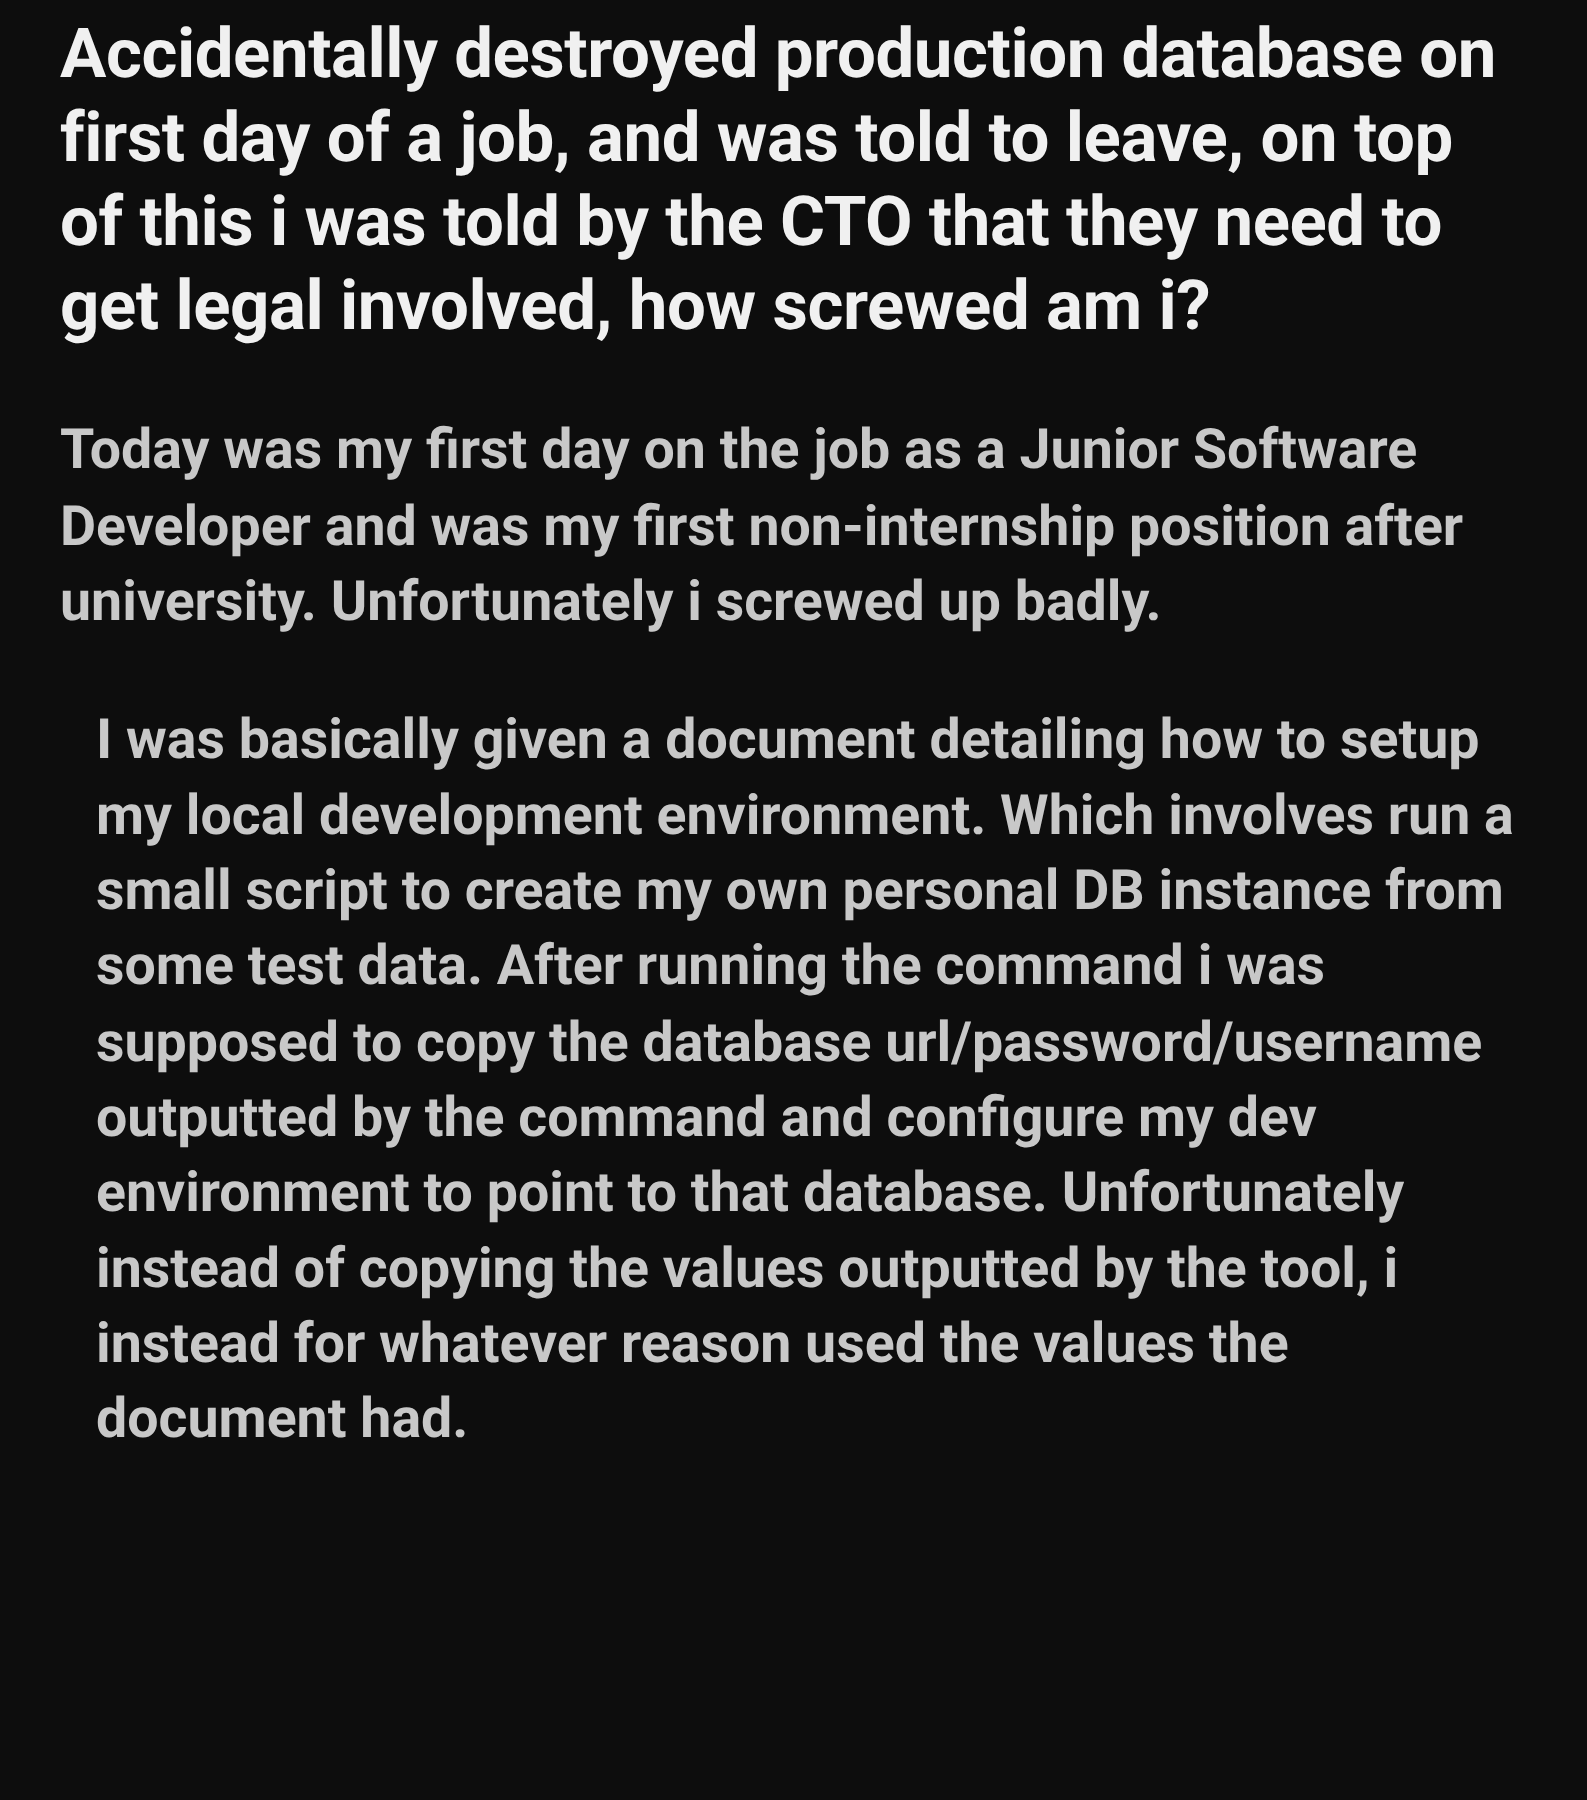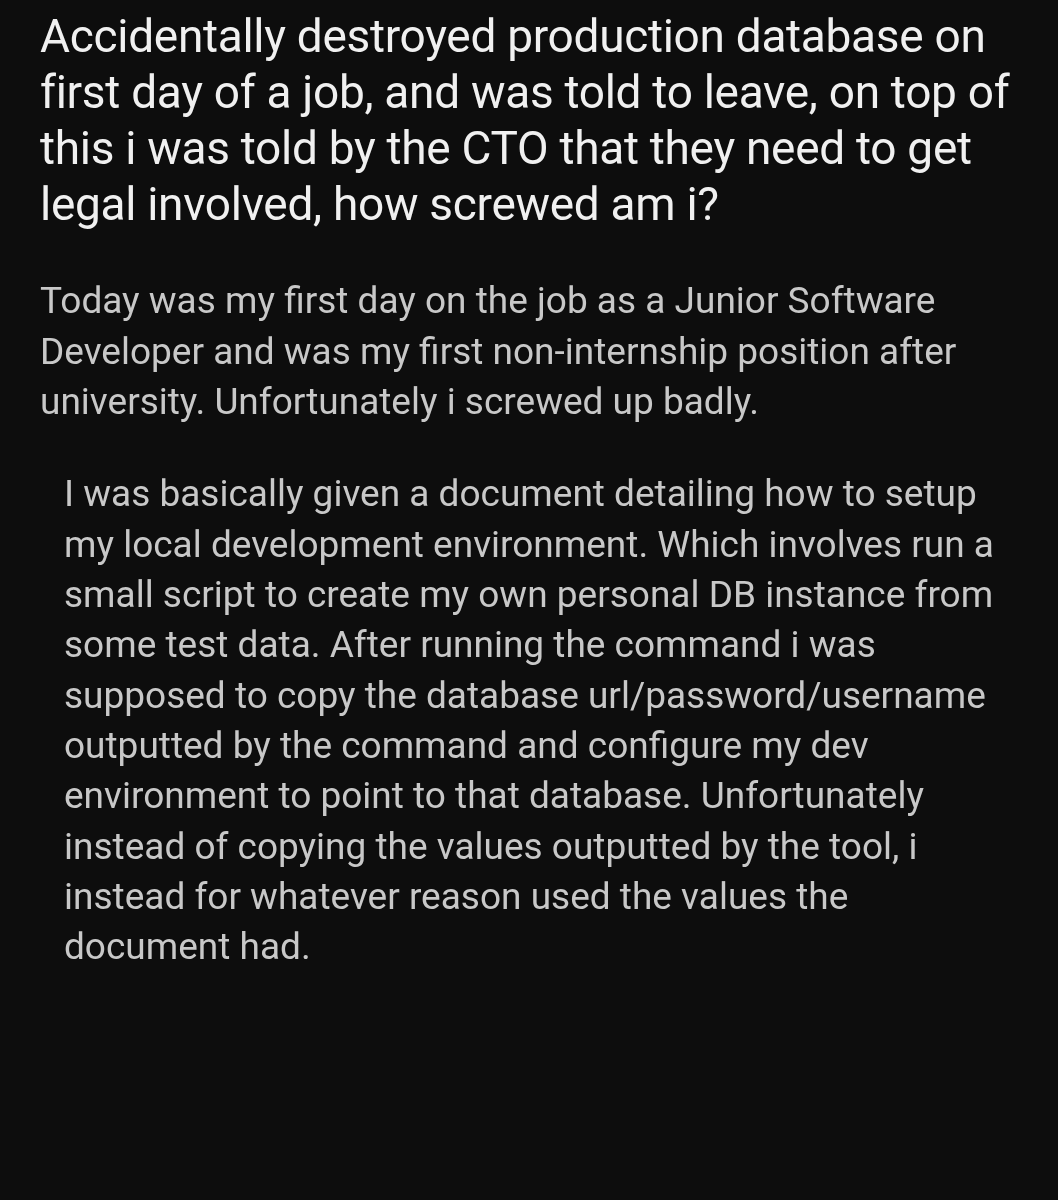--- a/index.html
+++ b/index.html
@@ -11,29 +11,29 @@
       background-color: #0d0d0d;
       color: #e8e8e8;
       font-family: -apple-system, BlinkMacSystemFont, "Segoe UI", Roboto, Helvetica, Arial, sans-serif;
       width: 1058px;
       height: 1200px;
       padding: 8px 40px 40px 40px;
       overflow: hidden;
     }
     .post-title {
       font-size: 46px;
-      font-weight: 400;
+      font-weight: 700;
       line-height: 1.22;
       color: #f0f0f0;
       margin-bottom: 44px;
       letter-spacing: -0.3px;
     }
     .post-body {
       font-size: 37px;
-      font-weight: 400;
+      font-weight: 700;
       line-height: 1.36;
       color: #c8c8c8;
     }
     .post-body p {
       margin-bottom: 42px;
     }
     .post-body p:last-child {
       margin-bottom: 0;
       margin-left: 24px;
     }

